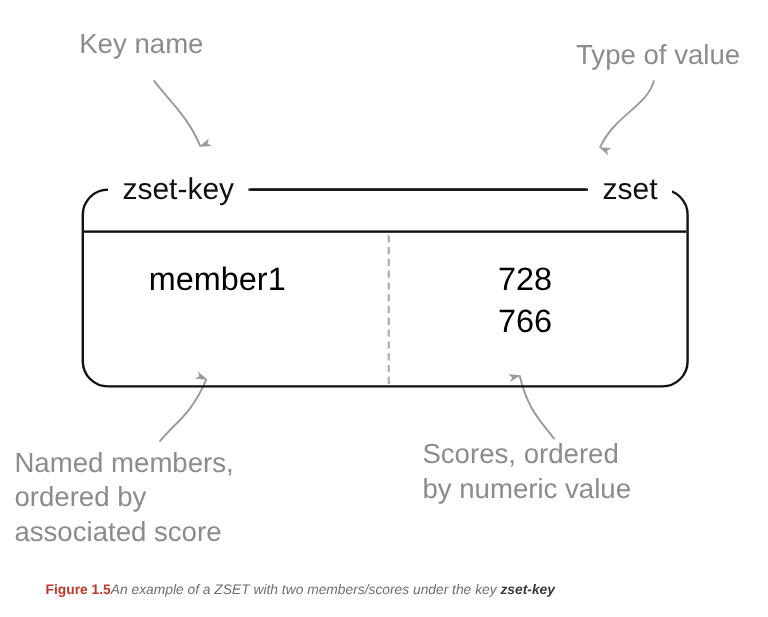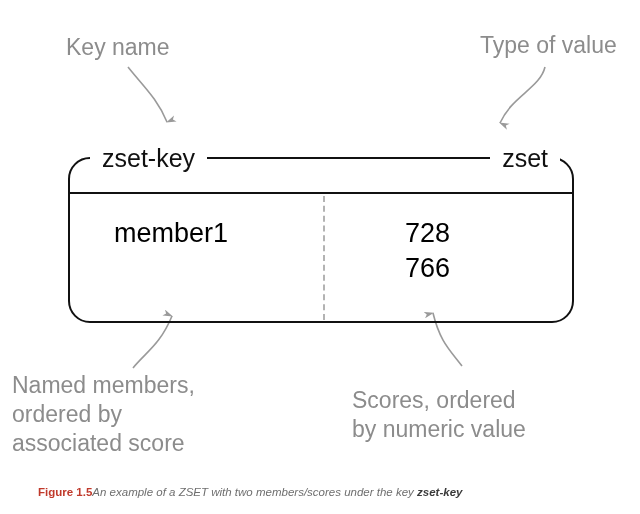--- a/index.html
+++ b/index.html
@@ -41,34 +41,34 @@
     font-size: 23px;
     line-height: 29px;
     white-space: pre;
   }
   .annotation.multiline {
     white-space: pre-line;
   }
 
   #label-key-name {
     left: 66px;
-    top: 33px;
+    top: 22px;
   }
   #label-type-of-value {
     left: 480px;
     top: 31px;
   }
   #label-named-members {
     left: 12px;
     top: 371px;
     width: 300px;
   }
   #label-scores-ordered {
     left: 352px;
-    top: 386px;
+    top: 364px;
     width: 260px;
   }
 
   
   #zset-box {
     position: absolute;
     left: 68px;
     top: 157px;
     width: 506px;
     height: 166px;
@@ -118,21 +118,21 @@
     left: 70px;
     top: 192px;
     width: 502px;
     height: 2px;
     background: #111111;
   }
 
   
   #zset-table {
     position: absolute;
-    left: 70px;
+    left: 80px;
     top: 196px;
     width: 502px;
     height: 125px;
     display: flex;
   }
   .table-col {
     position: relative;
     box-sizing: border-box;
     padding-top: 20px;
   }

